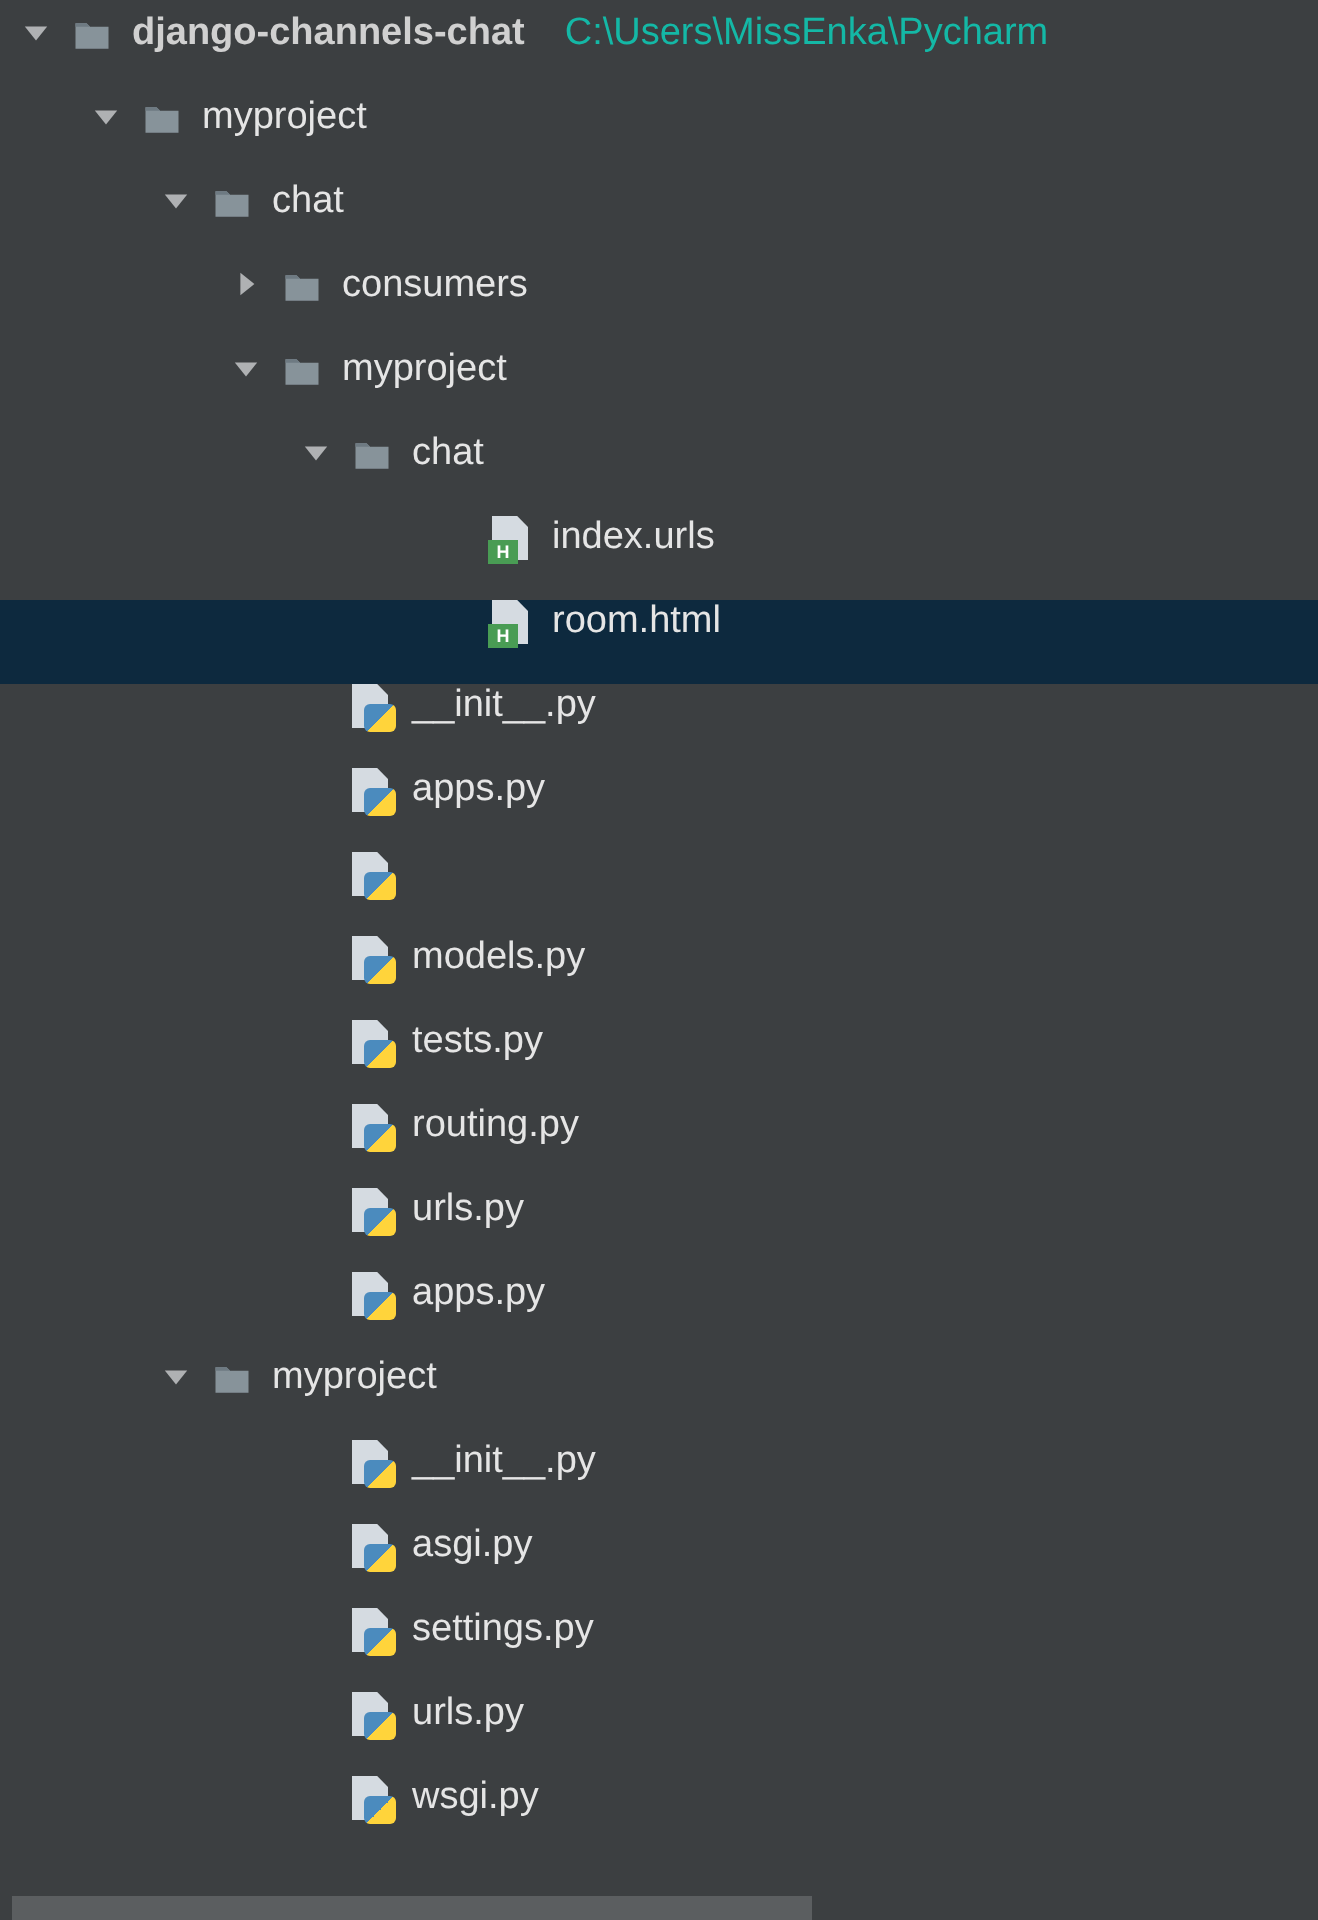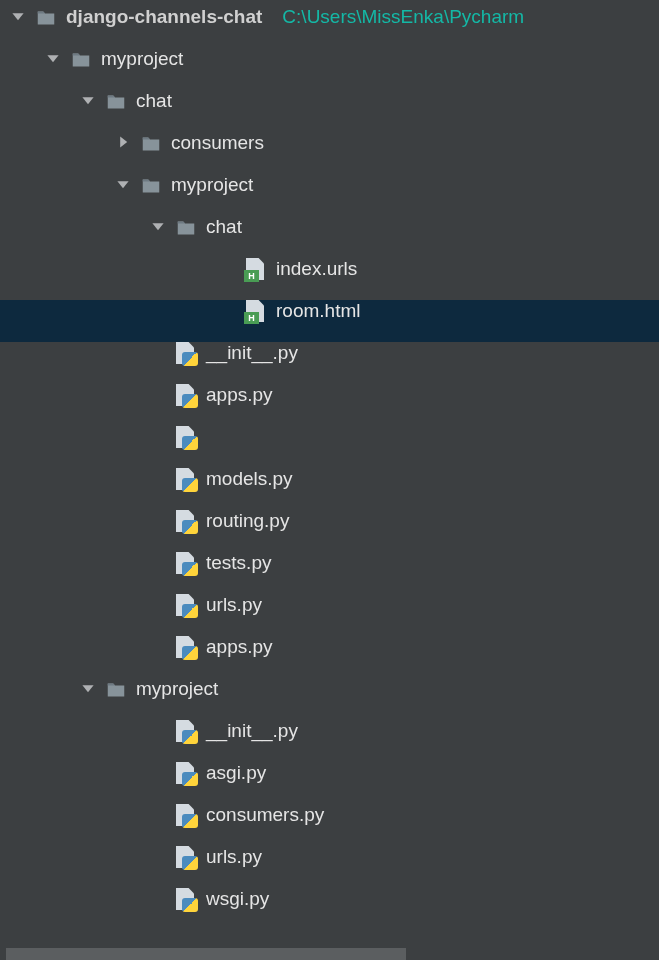--- a/index.html
+++ b/index.html
@@ -252,46 +252,46 @@
       <span class="indent" style="width: 146px;"></span>
       <span class="arrow none">
         <svg width="14" height="14" viewBox="0 0 10 10">
           <path d="M1 3 L9 3 L5 8 Z"></path>
         </svg>
       </span>
       <span class="icon py-icon">
         <div class="page"></div>
         <div class="snake"></div>
       </span>
+      <span class="label">tests.py</span>
+    </div>
+    <div class="row">
+      <span class="indent" style="width: 146px;"></span>
+      <span class="arrow none">
+        <svg width="14" height="14" viewBox="0 0 10 10">
+          <path d="M1 3 L9 3 L5 8 Z"></path>
+        </svg>
+      </span>
+      <span class="icon py-icon">
+        <div class="page"></div>
+        <div class="snake"></div>
+      </span>
       <span class="label">routing.py</span>
     </div>
     <div class="row">
       <span class="indent" style="width: 146px;"></span>
       <span class="arrow none">
         <svg width="14" height="14" viewBox="0 0 10 10">
           <path d="M1 3 L9 3 L5 8 Z"></path>
         </svg>
       </span>
       <span class="icon py-icon">
         <div class="page"></div>
         <div class="snake"></div>
       </span>
-      <span class="label">tests.py</span>
-    </div>
-    <div class="row">
-      <span class="indent" style="width: 146px;"></span>
-      <span class="arrow none">
-        <svg width="14" height="14" viewBox="0 0 10 10">
-          <path d="M1 3 L9 3 L5 8 Z"></path>
-        </svg>
-      </span>
-      <span class="icon py-icon">
-        <div class="page"></div>
-        <div class="snake"></div>
-      </span>
       <span class="label">urls.py</span>
     </div>
     <div class="row">
       <span class="indent" style="width: 146px;"></span>
       <span class="arrow none">
         <svg width="14" height="14" viewBox="0 0 10 10">
           <path d="M1 3 L9 3 L5 8 Z"></path>
         </svg>
       </span>
       <span class="icon py-icon">
@@ -345,21 +345,21 @@
       <span class="indent" style="width: 146px;"></span>
       <span class="arrow none">
         <svg width="14" height="14" viewBox="0 0 10 10">
           <path d="M1 3 L9 3 L5 8 Z"></path>
         </svg>
       </span>
       <span class="icon py-icon">
         <div class="page"></div>
         <div class="snake"></div>
       </span>
-      <span class="label">consumers.py</span>
+      <span class="label">settings.py</span>
     </div>
     <div class="row">
       <span class="indent" style="width: 146px;"></span>
       <span class="arrow none">
         <svg width="14" height="14" viewBox="0 0 10 10">
           <path d="M1 3 L9 3 L5 8 Z"></path>
         </svg>
       </span>
       <span class="icon py-icon">
         <div class="page"></div>

